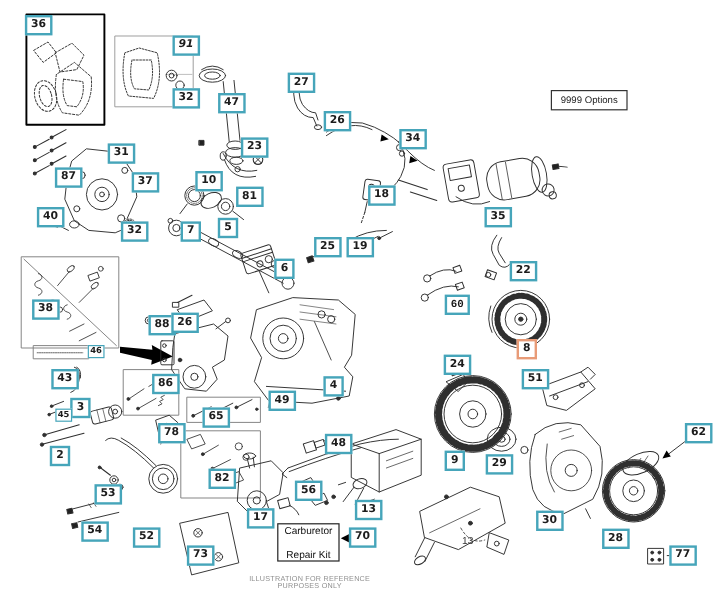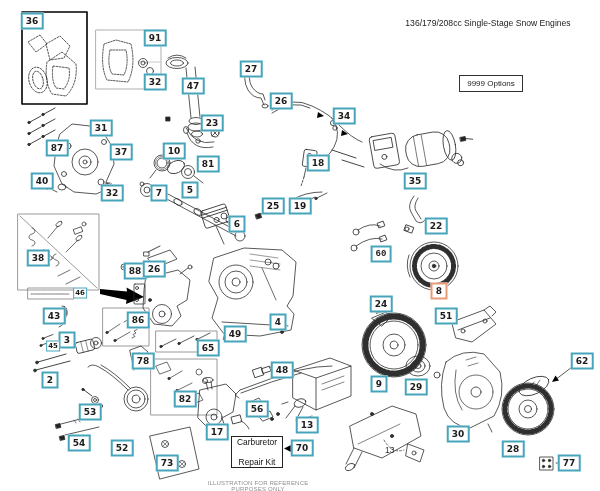--- a/index.html
+++ b/index.html
@@ -487,38 +487,37 @@
 
       <g>
         <line x1="576" y1="364" x2="555" y2="380"></line>
         <polygon points="552,382 559,380.5 555.5,375.5" fill="#000" stroke="none"></polygon>
         <line x1="297" y1="448" x2="290" y2="448"></line>
         <polygon points="284,448.5 291,445 291,452" fill="#000" stroke="none"></polygon>
       </g>
     </g>
   </svg>
 
-  <div class="page-title">136/179/208cc Single-Stage Snow Engines</div>
 
   <div class="options-box">
     <span>9999 Options</span>
   </div>
 
   <div class="kit-box">
     <span>Carburetor</span>
     <span>Repair Kit</span>
   </div>
 
   <span class="plain-label">13</span>
 
   <div class="disclaimer">ILLUSTRATION FOR REFERENCE PURPOSES ONLY</div>
 
   <div id="callout-layer">
       <div class="callout" style="left: 32px; top: 21px;">36</div>
-      <div class="callout" style="left: 155px; top: 38px;">91</div>
+      <div class="callout" style="left: 155px; top: 38px; font-style: italic;">91</div>
       <div class="callout" style="left: 155px; top: 82px;">32</div>
       <div class="callout" style="left: 193px; top: 86px;">47</div>
       <div class="callout" style="left: 251px; top: 69px;">27</div>
       <div class="callout" style="left: 57px; top: 148px;">87</div>
       <div class="callout" style="left: 101px; top: 128px;">31</div>
       <div class="callout" style="left: 121px; top: 152px;">37</div>
       <div class="callout" style="left: 212px; top: 123px;">23</div>
       <div class="callout" style="left: 281px; top: 101px;">26</div>
       <div class="callout" style="left: 344px; top: 116px;">34</div>
       <div class="callout" style="left: 318px; top: 163px;">18</div>
@@ -538,21 +537,21 @@
       <div class="callout" style="left: 38px; top: 258px;">38</div>
       <div class="callout" style="left: 135px; top: 271px;">88</div>
       <div class="callout" style="left: 154px; top: 269px;">26</div>
       <div class="callout small" style="left: 80px; top: 293px;">46</div>
       <div class="callout" style="left: 138px; top: 320px;">86</div>
       <div class="callout" style="left: 54px; top: 316px;">43</div>
       <div class="callout" style="left: 67px; top: 340px;">3</div>
       <div class="callout small" style="left: 53px; top: 346px;">45</div>
       <div class="callout" style="left: 50px; top: 380px;">2</div>
       <div class="callout" style="left: 143px; top: 361px;">78</div>
-      <div class="callout" style="left: 180px; top: 348px; margin-left: 28px;">65</div>
+      <div class="callout" style="left: 180px; top: 348px;">65</div>
       <div class="callout" style="left: 185px; top: 399px;">82</div>
       <div class="callout" style="left: 278px; top: 322px;">4</div>
       <div class="callout" style="left: 235px; top: 334px;">49</div>
       <div class="callout" style="left: 381px; top: 304px;">24</div>
       <div class="callout" style="left: 446px; top: 316px;">51</div>
       <div class="callout" style="left: 379px; top: 384px;">9</div>
       <div class="callout" style="left: 416px; top: 387px;">29</div>
       <div class="callout" style="left: 582px; top: 361px;">62</div>
       <div class="callout" style="left: 458px; top: 434px;">30</div>
       <div class="callout" style="left: 513px; top: 449px;">28</div>

